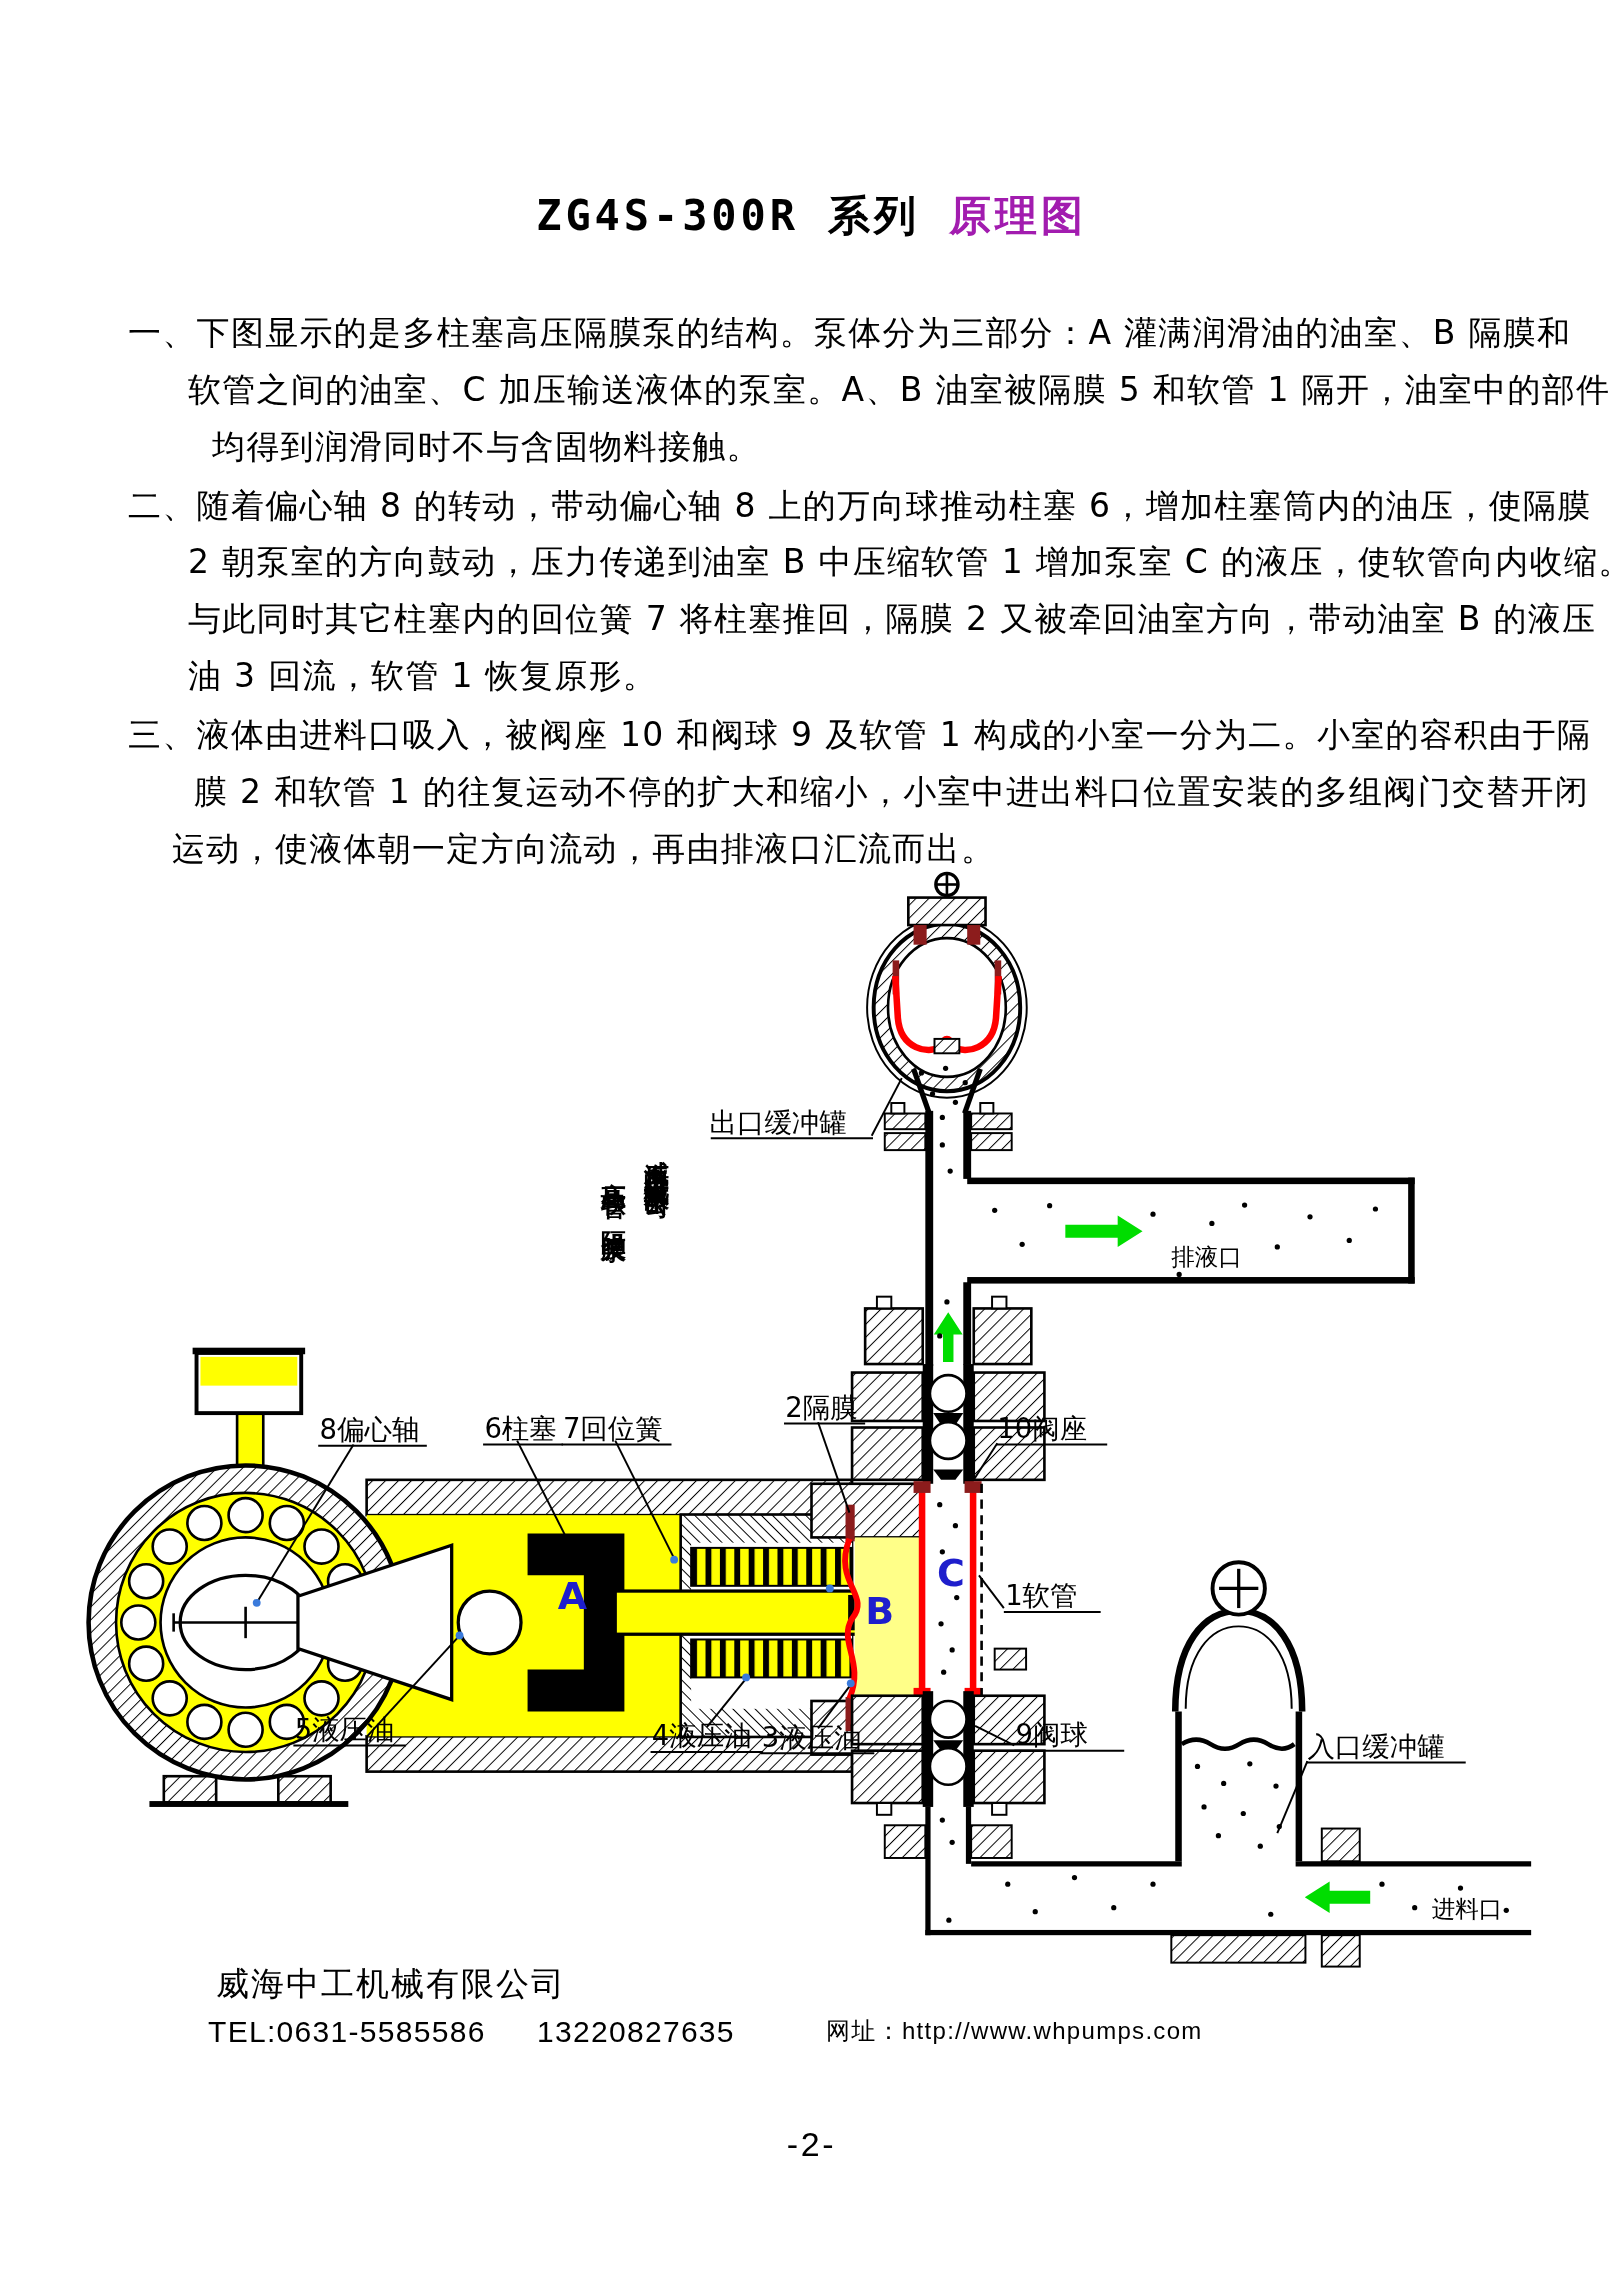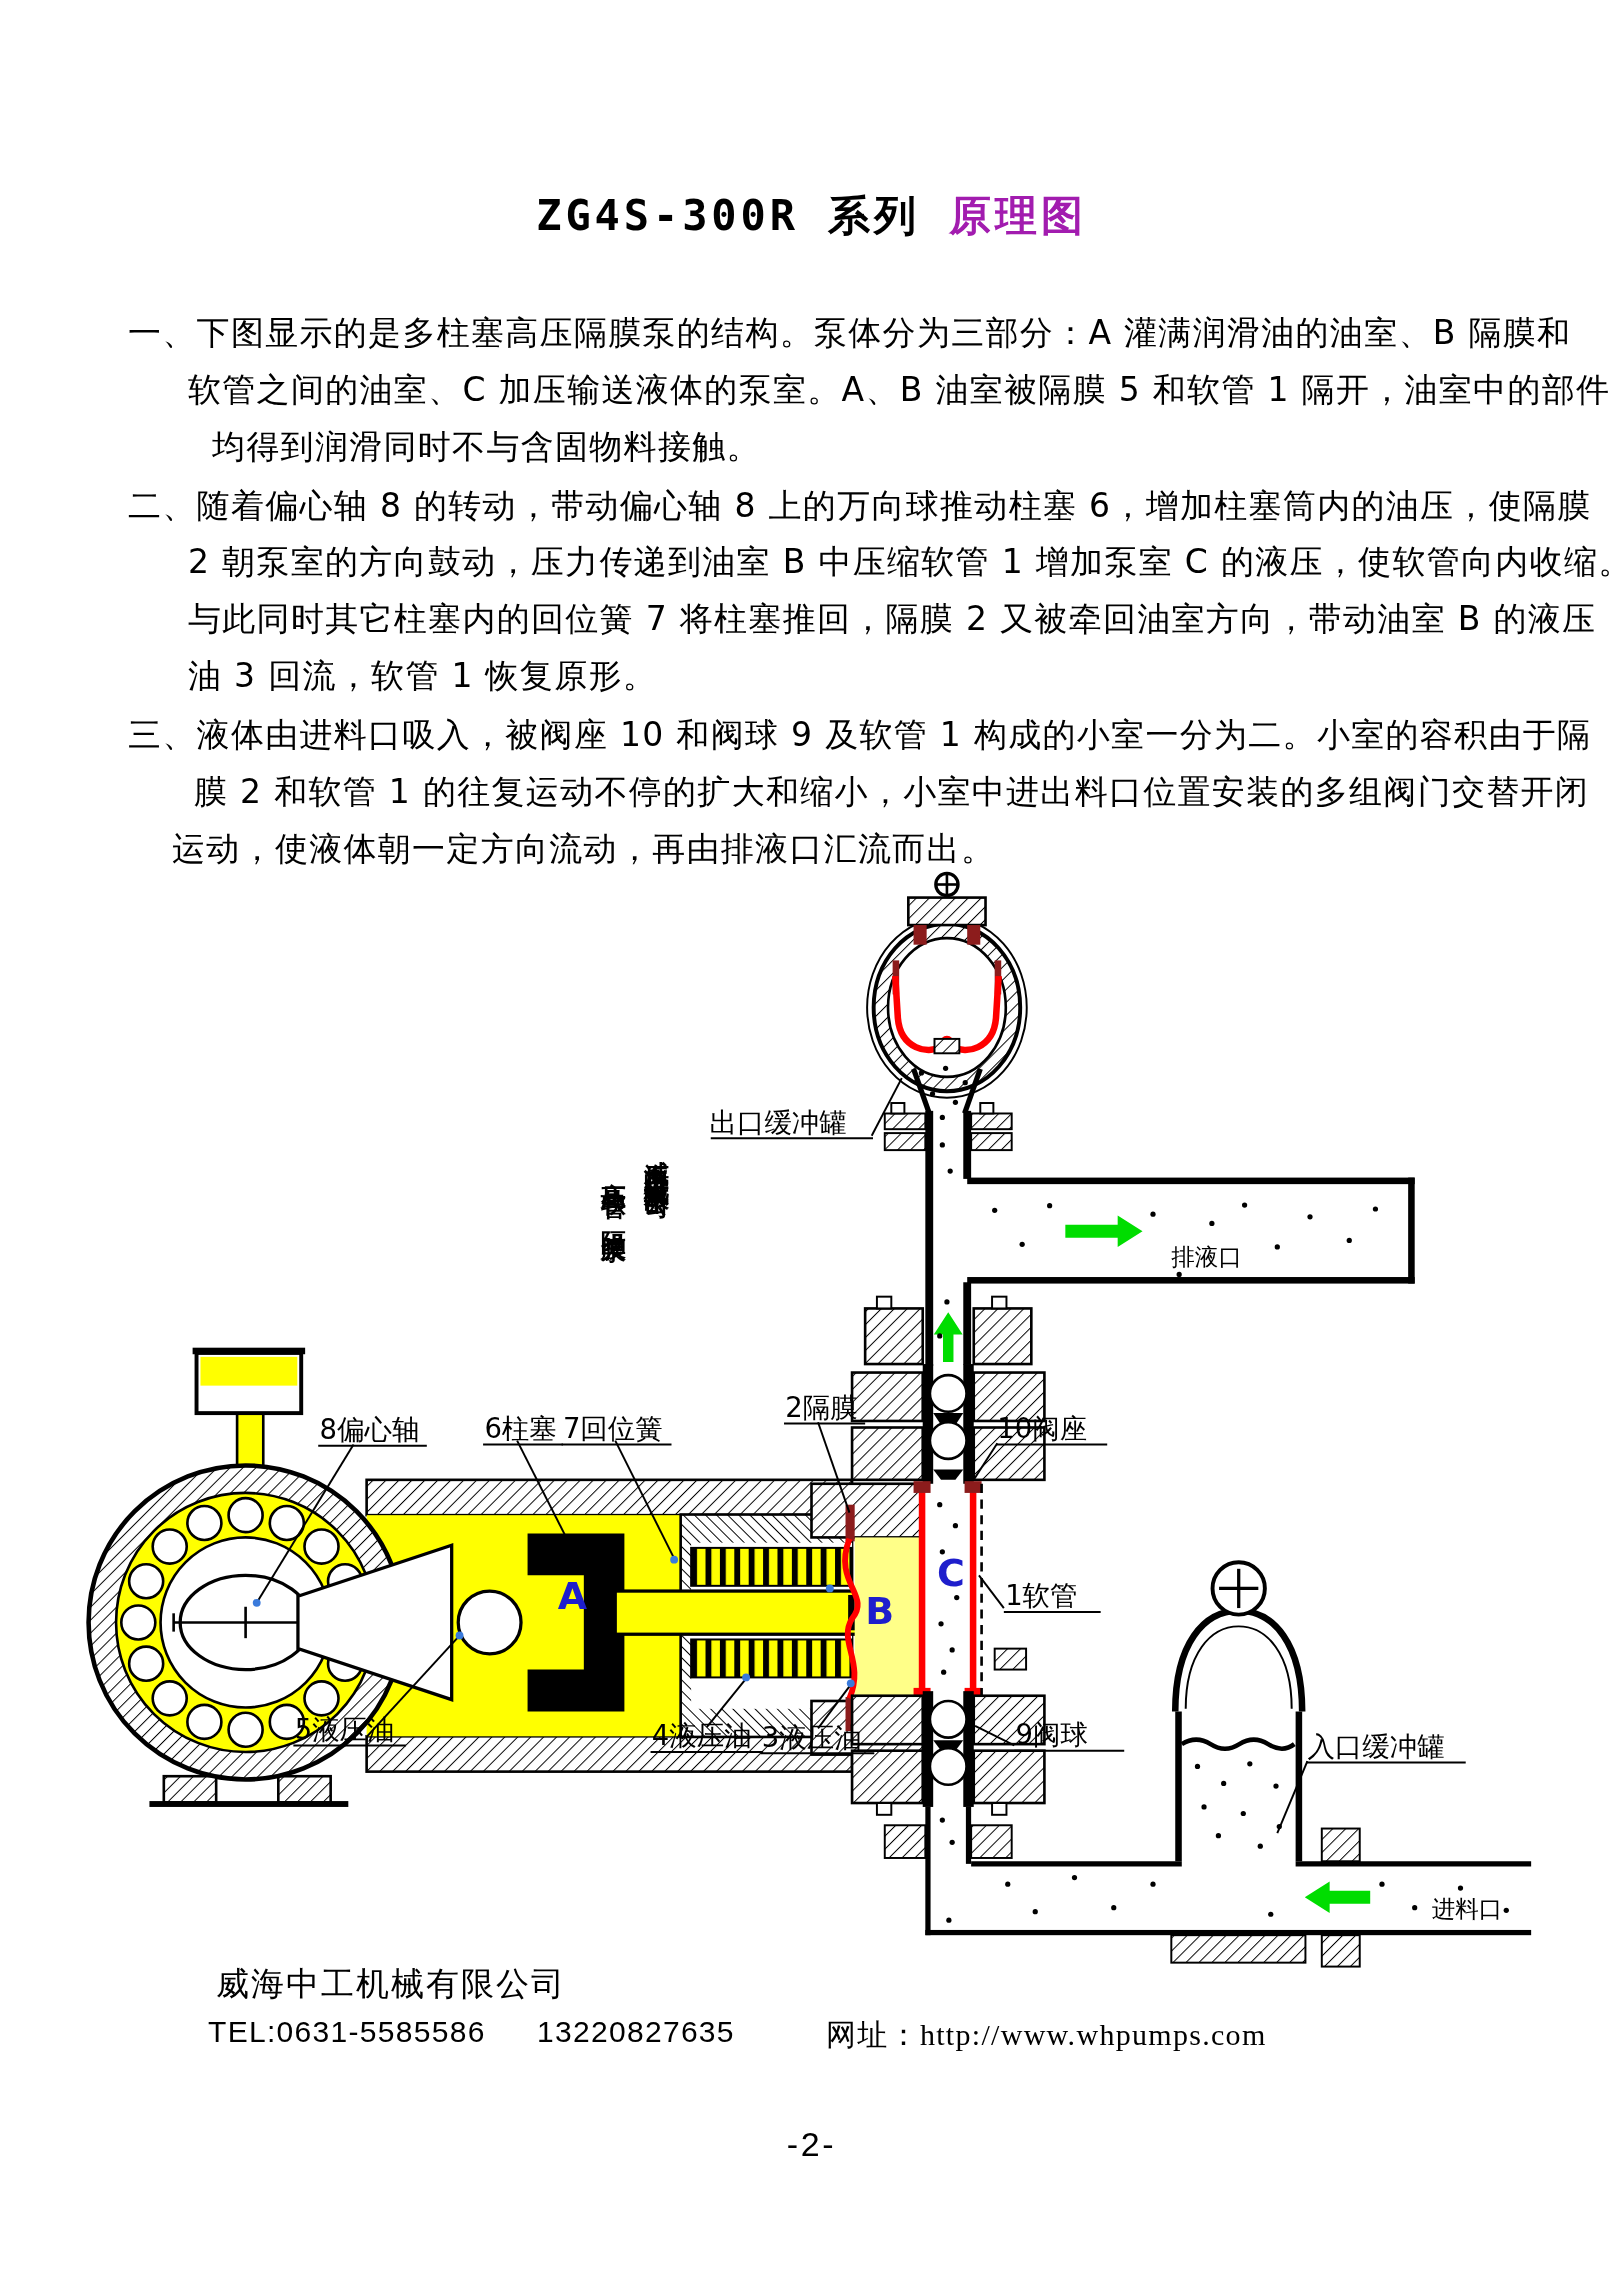--- a/index.html
+++ b/index.html
@@ -5,21 +5,21 @@
   html,body{margin:0;padding:0;background:#ffffff;}
   body{width:1623px;height:2295px;position:relative;font-family:"Liberation Sans",sans-serif;color:#000;}
   .abs{position:absolute;white-space:nowrap;}
   .title{top:188px;left:0;width:1623px;text-align:center;font-size:42px;font-weight:bold;letter-spacing:3.9px;font-family:"DejaVu Sans Mono","Liberation Sans",sans-serif;}
   .title .accent{color:#a21caf;}
   .tline{font-size:33px;letter-spacing:1.3px;line-height:39px;font-family:"DejaVu Sans","Liberation Sans",sans-serif;}
   .vtext{writing-mode:vertical-rl;text-orientation:upright;font-size:25px;letter-spacing:3.9px;font-weight:bold;font-family:"DejaVu Sans","Liberation Sans",sans-serif;}
   .footer-co{top:1962px;left:216px;font-size:33px;letter-spacing:2px;}
   .footer-tel{top:2015px;left:208px;font-size:30px;letter-spacing:1.3px;}
   .footer-mob{top:2015px;left:537px;font-size:30px;letter-spacing:1.3px;}
-  .footer-web{top:2015px;left:826px;font-size:30px;letter-spacing:1.3px;font-family:Liberation Serif, serif;}
+  .footer-web{top:2015px;left:826px;font-size:24px;letter-spacing:1.3px;}
   .pagenum{top:2125px;left:0;width:1623px;text-align:center;font-size:34px;letter-spacing:2.6px;}
   svg .lbl{font-family:"DejaVu Sans","Liberation Sans",sans-serif;font-size:42px;fill:#000;}
   svg .lbl-sm{font-family:"DejaVu Sans","Liberation Sans",sans-serif;font-size:36px;fill:#000;}
   svg .zone{font-family:"DejaVu Sans","Liberation Sans",sans-serif;font-size:58px;font-weight:bold;fill:#1E1ECC;}
 </style>
 </head>
 <body>
 
 <div class="abs title">
   <span>ZG4S-300R 系列</span>

